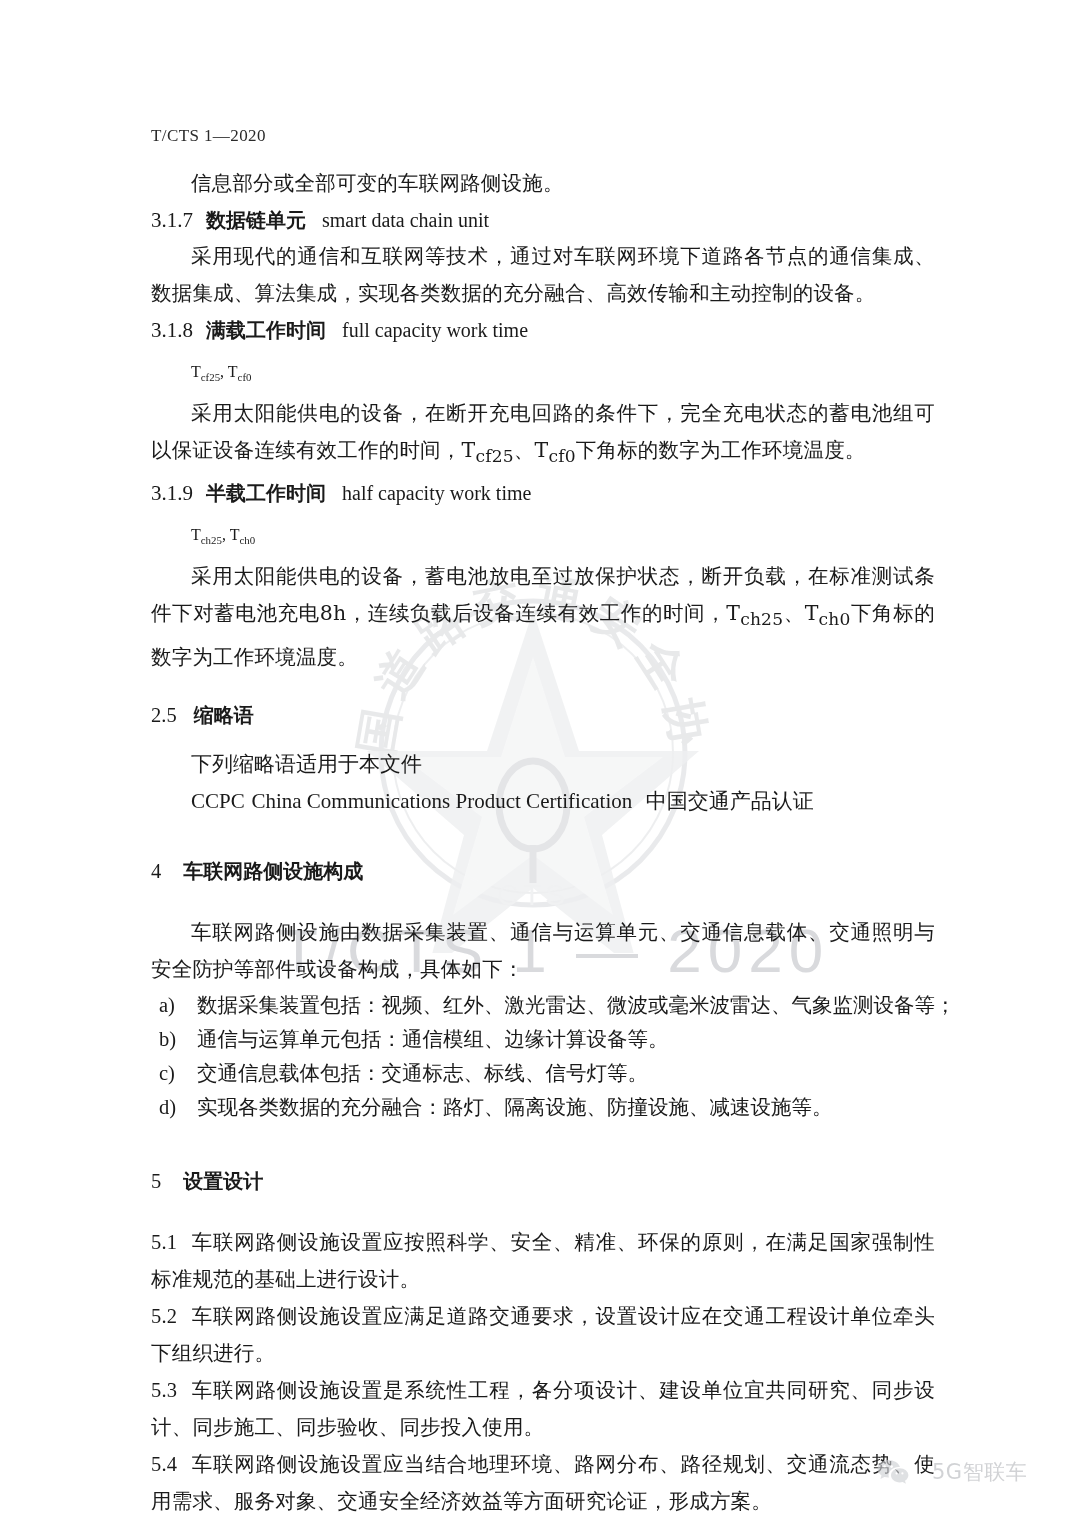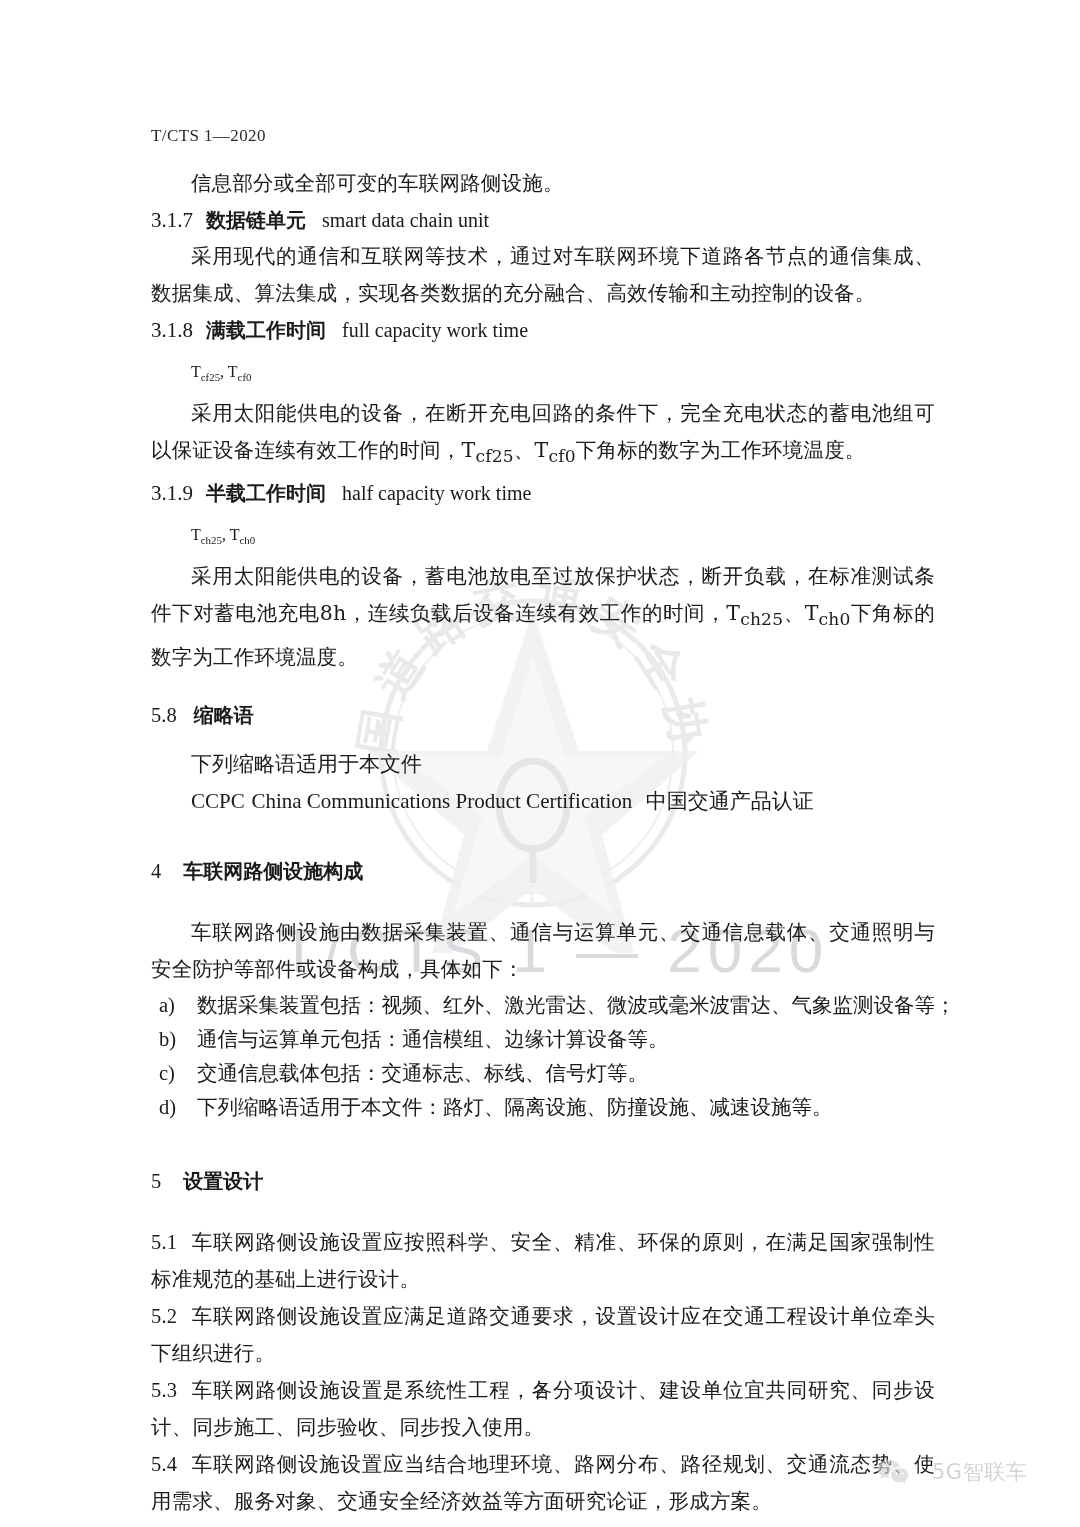--- a/index.html
+++ b/index.html
@@ -270,39 +270,39 @@
       <div class="term">
         <span class="num">3.1.9</span><span class="cn">半载工作时间</span><span class="en">half capacity work time</span>
       </div>
       <div class="sp-6"></div>
       <p class="symline"><span>T</span><sub>ch25</sub>, <span>T</span><sub>ch0</sub></p>
       <p class="para"><span>采用太阳能供电的设备，蓄电池放电至过放保护状态，断开负载，在标准测试条件下对蓄电池充电8h，连续负载后设备连续有效工作的时间，</span><span>T<sub>ch25</sub></span>、<span>T<sub>ch0</sub></span><span>下角标的数字为工作环境温度。</span></p>
 
       <div class="sp-22"></div>
 
       <div class="clause-h">
-        <span class="h-num">5.8</span><span class="h-txt">缩略语</span>
+        <span class="h-num">2.5</span><span class="h-txt">缩略语</span>
       </div>
       <div class="sp-14"></div>
       <p class="abbr-line">下列缩略语适用于本文件</p>
       <p class="abbr-line"><span class="lat">CCPC</span>&nbsp;<span class="lat">China Communications Product Certification</span>&nbsp;&nbsp;<span>中国交通产品认证</span></p>
 
       <div class="sp-34"></div>
 
       <div class="clause-h lvl1">
         <span class="h-num">4</span><span class="h-txt">车联网路侧设施构成</span>
       </div>
       <div class="sp-26"></div>
       <p class="para">车联网路侧设施由数据采集装置、通信与运算单元、交通信息载体、交通照明与安全防护等部件或设备构成，具体如下：</p>
 
       <ul class="lettered">
         <li><span class="mk">a)</span><span>数据采集装置包括：视频、红外、激光雷达、微波或毫米波雷达、气象监测设备等；</span></li>
         <li><span class="mk">b)</span><span>通信与运算单元包括：通信模组、边缘计算设备等。</span></li>
         <li><span class="mk">c)</span><span>交通信息载体包括：交通标志、标线、信号灯等。</span></li>
-        <li><span class="mk">d)</span><span>下列缩略语适用于本文件：路灯、隔离设施、防撞设施、减速设施等。</span></li>
+        <li><span class="mk">d)</span><span>实现各类数据的充分融合：路灯、隔离设施、防撞设施、减速设施等。</span></li>
       </ul>
 
       <div class="sp-40"></div>
 
       <div class="clause-h lvl1">
         <span class="h-num">5</span><span class="h-txt">设置设计</span>
       </div>
       <div class="sp-26"></div>
 
       <p class="req"><span class="rn">5.1</span><span>车联网路侧设施设置应按照科学、安全、精准、环保的原则，在满足国家强制性标准规范的基础上进行设计。</span></p>

